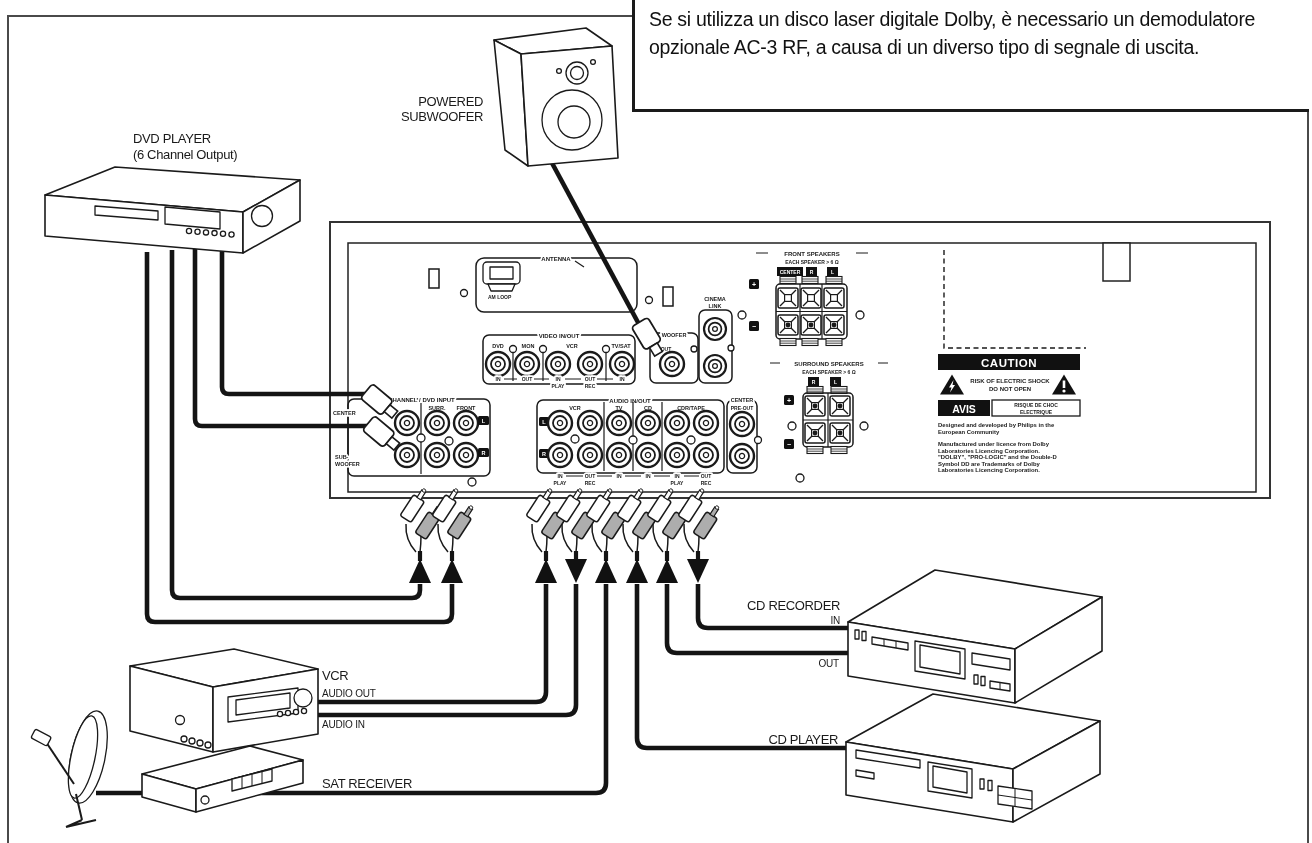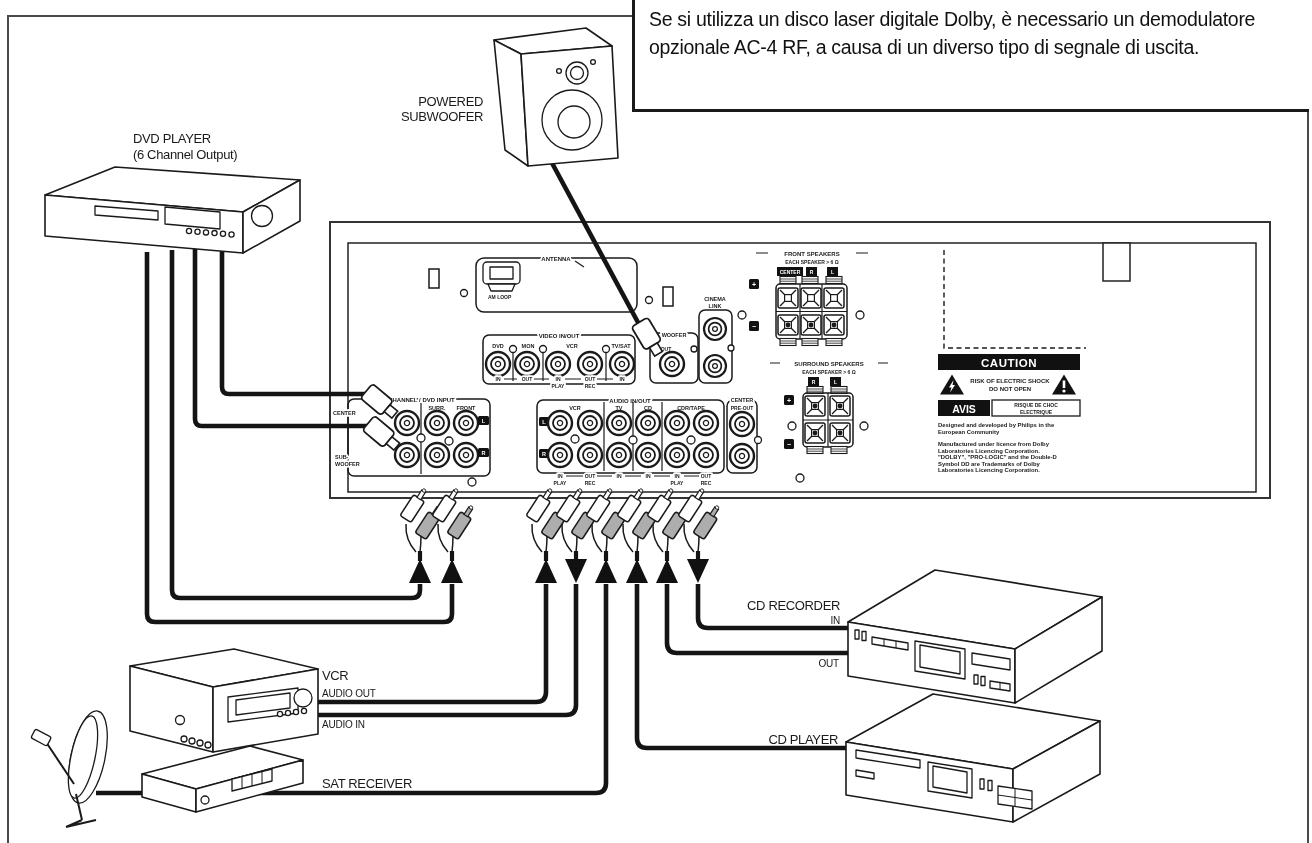--- a/index.html
+++ b/index.html
@@ -471,16 +471,16 @@
     <text x="322" y="728" class="dev2">AUDIO IN</text>
     <text x="322" y="788" class="dev">SAT RECEIVER</text>
     <text x="840" y="610" class="e dev">CD RECORDER</text>
     <text x="840" y="624" class="e dev2">IN</text>
     <text x="839" y="667" class="e dev2">OUT</text>
     <text x="838" y="744" class="e dev">CD PLAYER</text>
   </g>
 </svg>
 
 <div class="note">
-  <p>Se si utilizza un disco laser digitale Dolby, è necessario un demodulatore opzionale AC-4 RF, a causa di un diverso tipo di segnale di uscita.</p>
+  <p>Se si utilizza un disco laser digitale Dolby, è necessario un demodulatore opzionale AC-3 RF, a causa di un diverso tipo di segnale di uscita.</p>
 </div>
 
 </div>
 
 </body></html>

